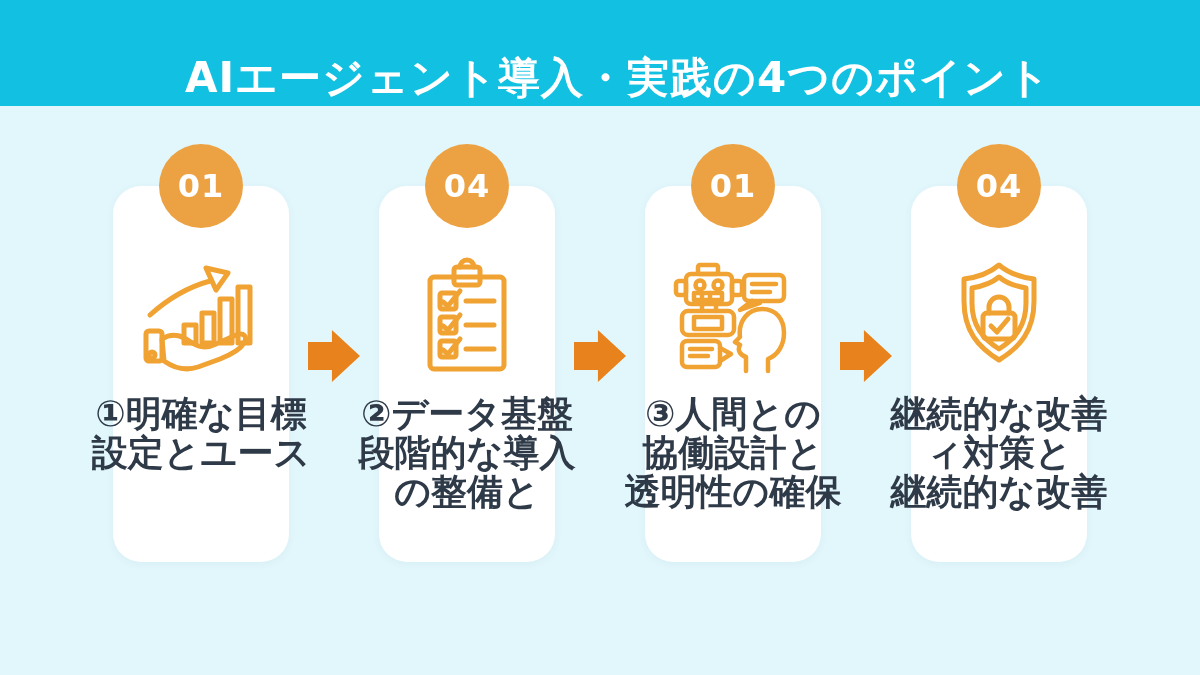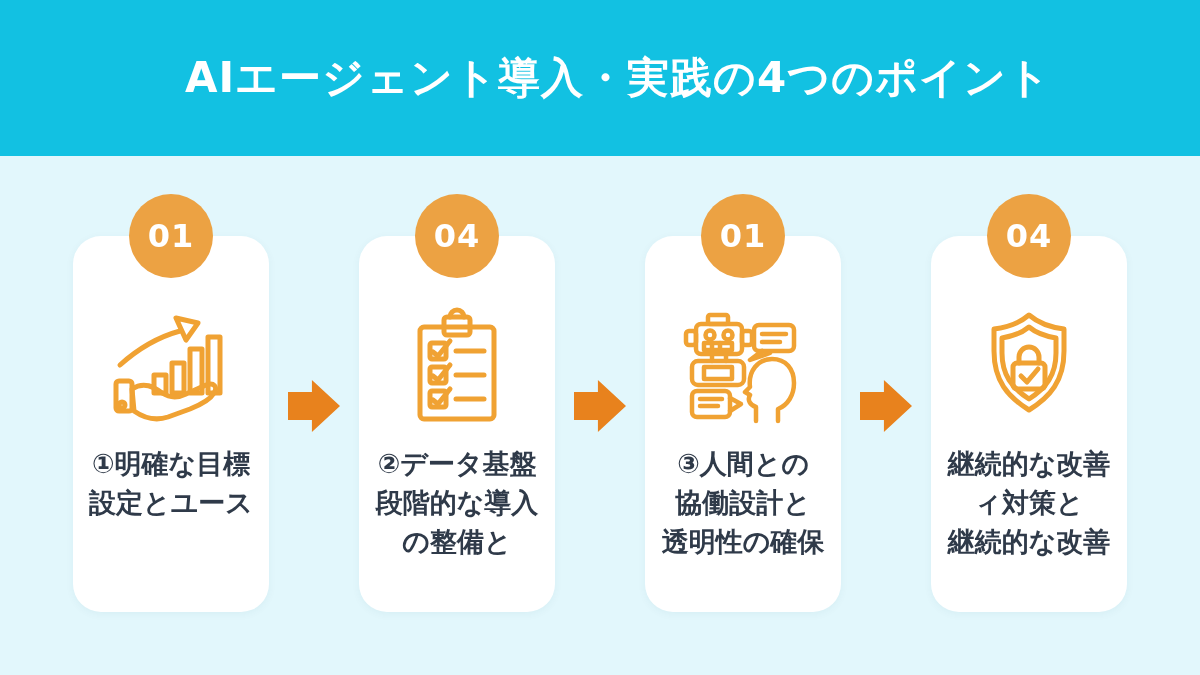--- a/index.html
+++ b/index.html
@@ -8,29 +8,29 @@
     --card-bg:#ffffff;
     --badge-orange:#eca243;
     --icon-orange:#f0a233;
     --arrow-orange:#e8821d;
     --text-dark:#2f3a49;
     --title-white:#ffffff;
   }
   *{margin:0;padding:0;box-sizing:border-box;}
   body{font-family:"DejaVu Sans","Liberation Sans",sans-serif;background:#fff;}
   .poster{width:1200px;height:675px;overflow:hidden;position:relative;background:var(--page-bg);}
-  .header{height:156px;background:var(--header-bg);display:flex;align-items:center;justify-content:center;padding-left:36px;}
+  .header{height:106px;background:var(--header-bg);display:flex;align-items:flex-end;justify-content:center;padding-left:36px;}
   .title{color:var(--title-white);font-size:42px;font-weight:800;letter-spacing:1px;white-space:nowrap;}
   .flow{display:flex;justify-content:center;align-items:flex-start;margin-top:38px;}
-  .step{width:196px;position:relative;padding-top:42px;}
+  .step{width:176px;position:relative;padding-top:42px;}
   .card{background:var(--card-bg);border-radius:28px;height:376px;display:flex;flex-direction:column;align-items:center;box-shadow:0 2px 8px rgba(0,70,90,0.05);}
   .badge{position:absolute;top:0;left:50%;transform:translateX(-50%);width:84px;height:84px;border-radius:50%;background:var(--badge-orange);color:#fff;font-size:32px;font-weight:800;letter-spacing:1px;display:flex;align-items:center;justify-content:center;}
   .icon{margin-top:66px;width:130px;height:132px;color:var(--icon-orange);display:flex;align-items:center;justify-content:center;}
   .icon svg{width:130px;height:132px;}
-  .card-title{margin-top:10px;font-size:27px;line-height:39px;font-weight:700;color:var(--text-dark);text-align:center;}
+  .card-title{margin-top:10px;font-size:36px;line-height:39px;font-weight:700;color:var(--text-dark);text-align:center;}
   .card-title span{display:block;white-space:nowrap;}
   .arrow-gap{width:90px;display:flex;justify-content:center;align-items:flex-start;}
   .arrow{margin-top:186px;width:52px;height:52px;background:var(--arrow-orange);clip-path:polygon(0 23%,46% 23%,46% 0,100% 50%,46% 100%,46% 77%,0 77%);}
 </style>
 </head>
 <body>
 
 <div class="poster">
 
   <div class="header">

